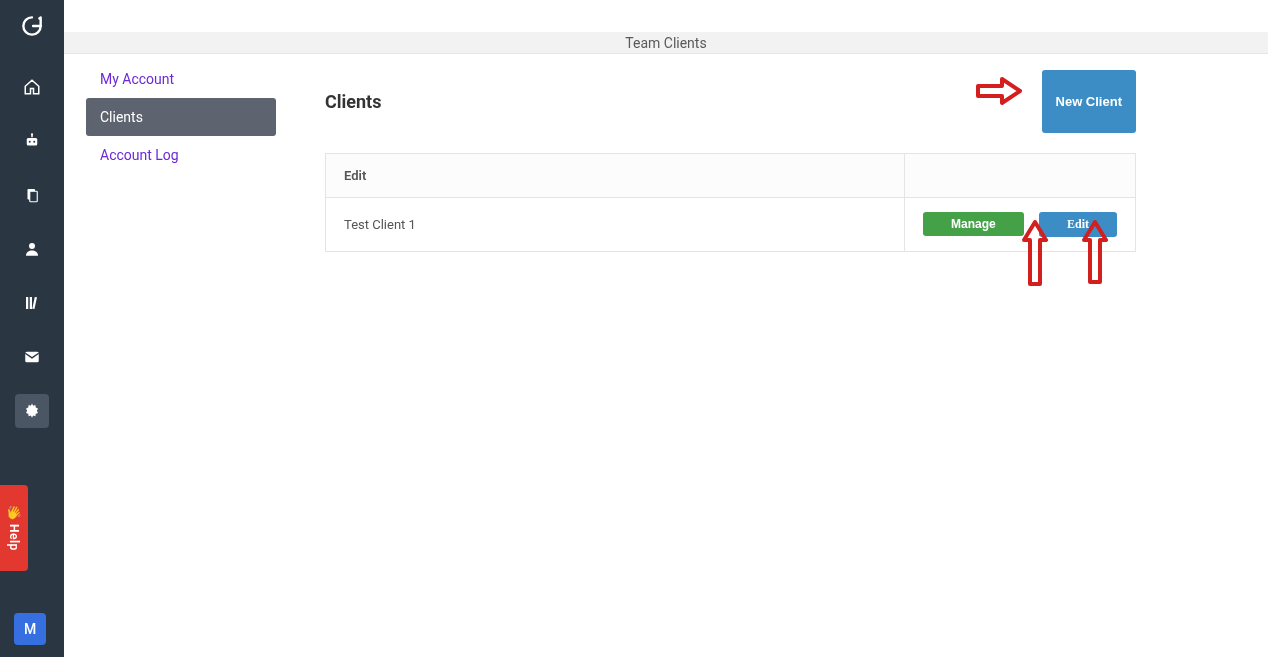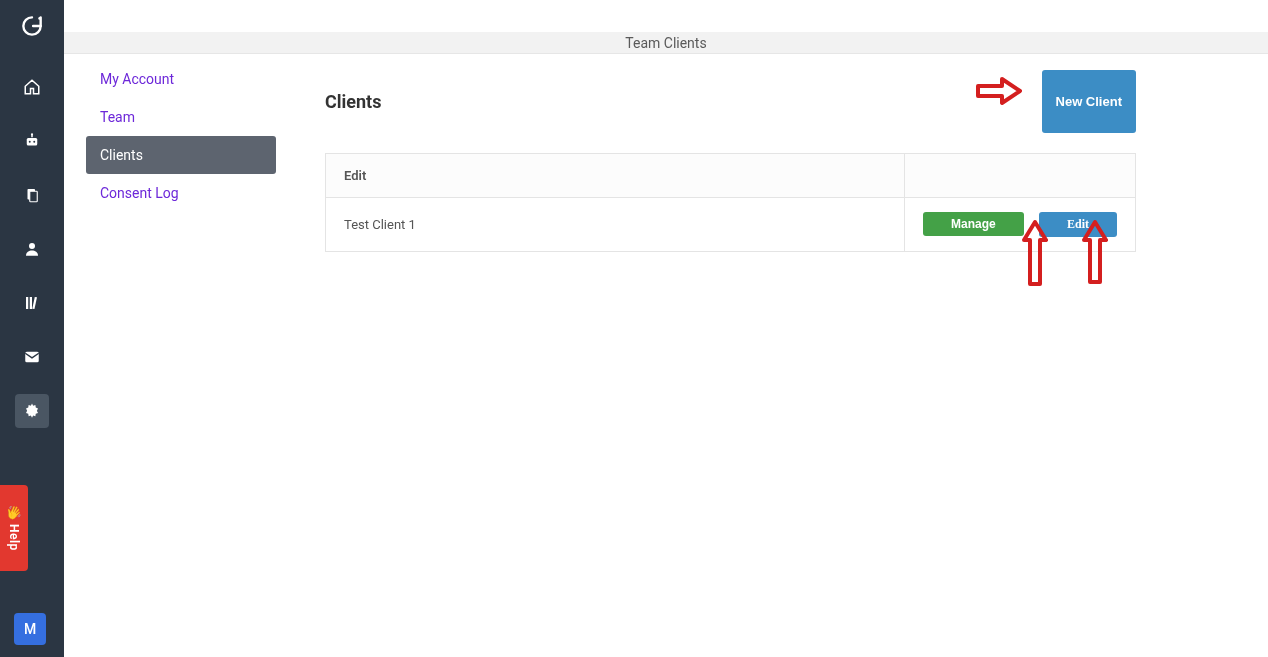--- a/index.html
+++ b/index.html
@@ -248,24 +248,23 @@
 <div class="avatar-box">
   <span>M</span>
 </div>
 
 <div class="topbar">
   <span class="title">Team Clients</span>
 </div>
 
 <div class="settings-sidebar">
   <div class="menu-item">My Account</div>
-  <div class="menu-item">Team</div>
   <div class="menu-item active">Clients</div>
 
-  <div class="menu-item">Consent Log</div>
+  <div class="menu-item">Account Log</div>
 </div>
 
 <div class="content">
   <div class="content-header">
     <h1>Clients</h1>
     <button class="btn btn-primary">New Client</button>
   </div>
 
   <table class="clients-table">
     <thead>

